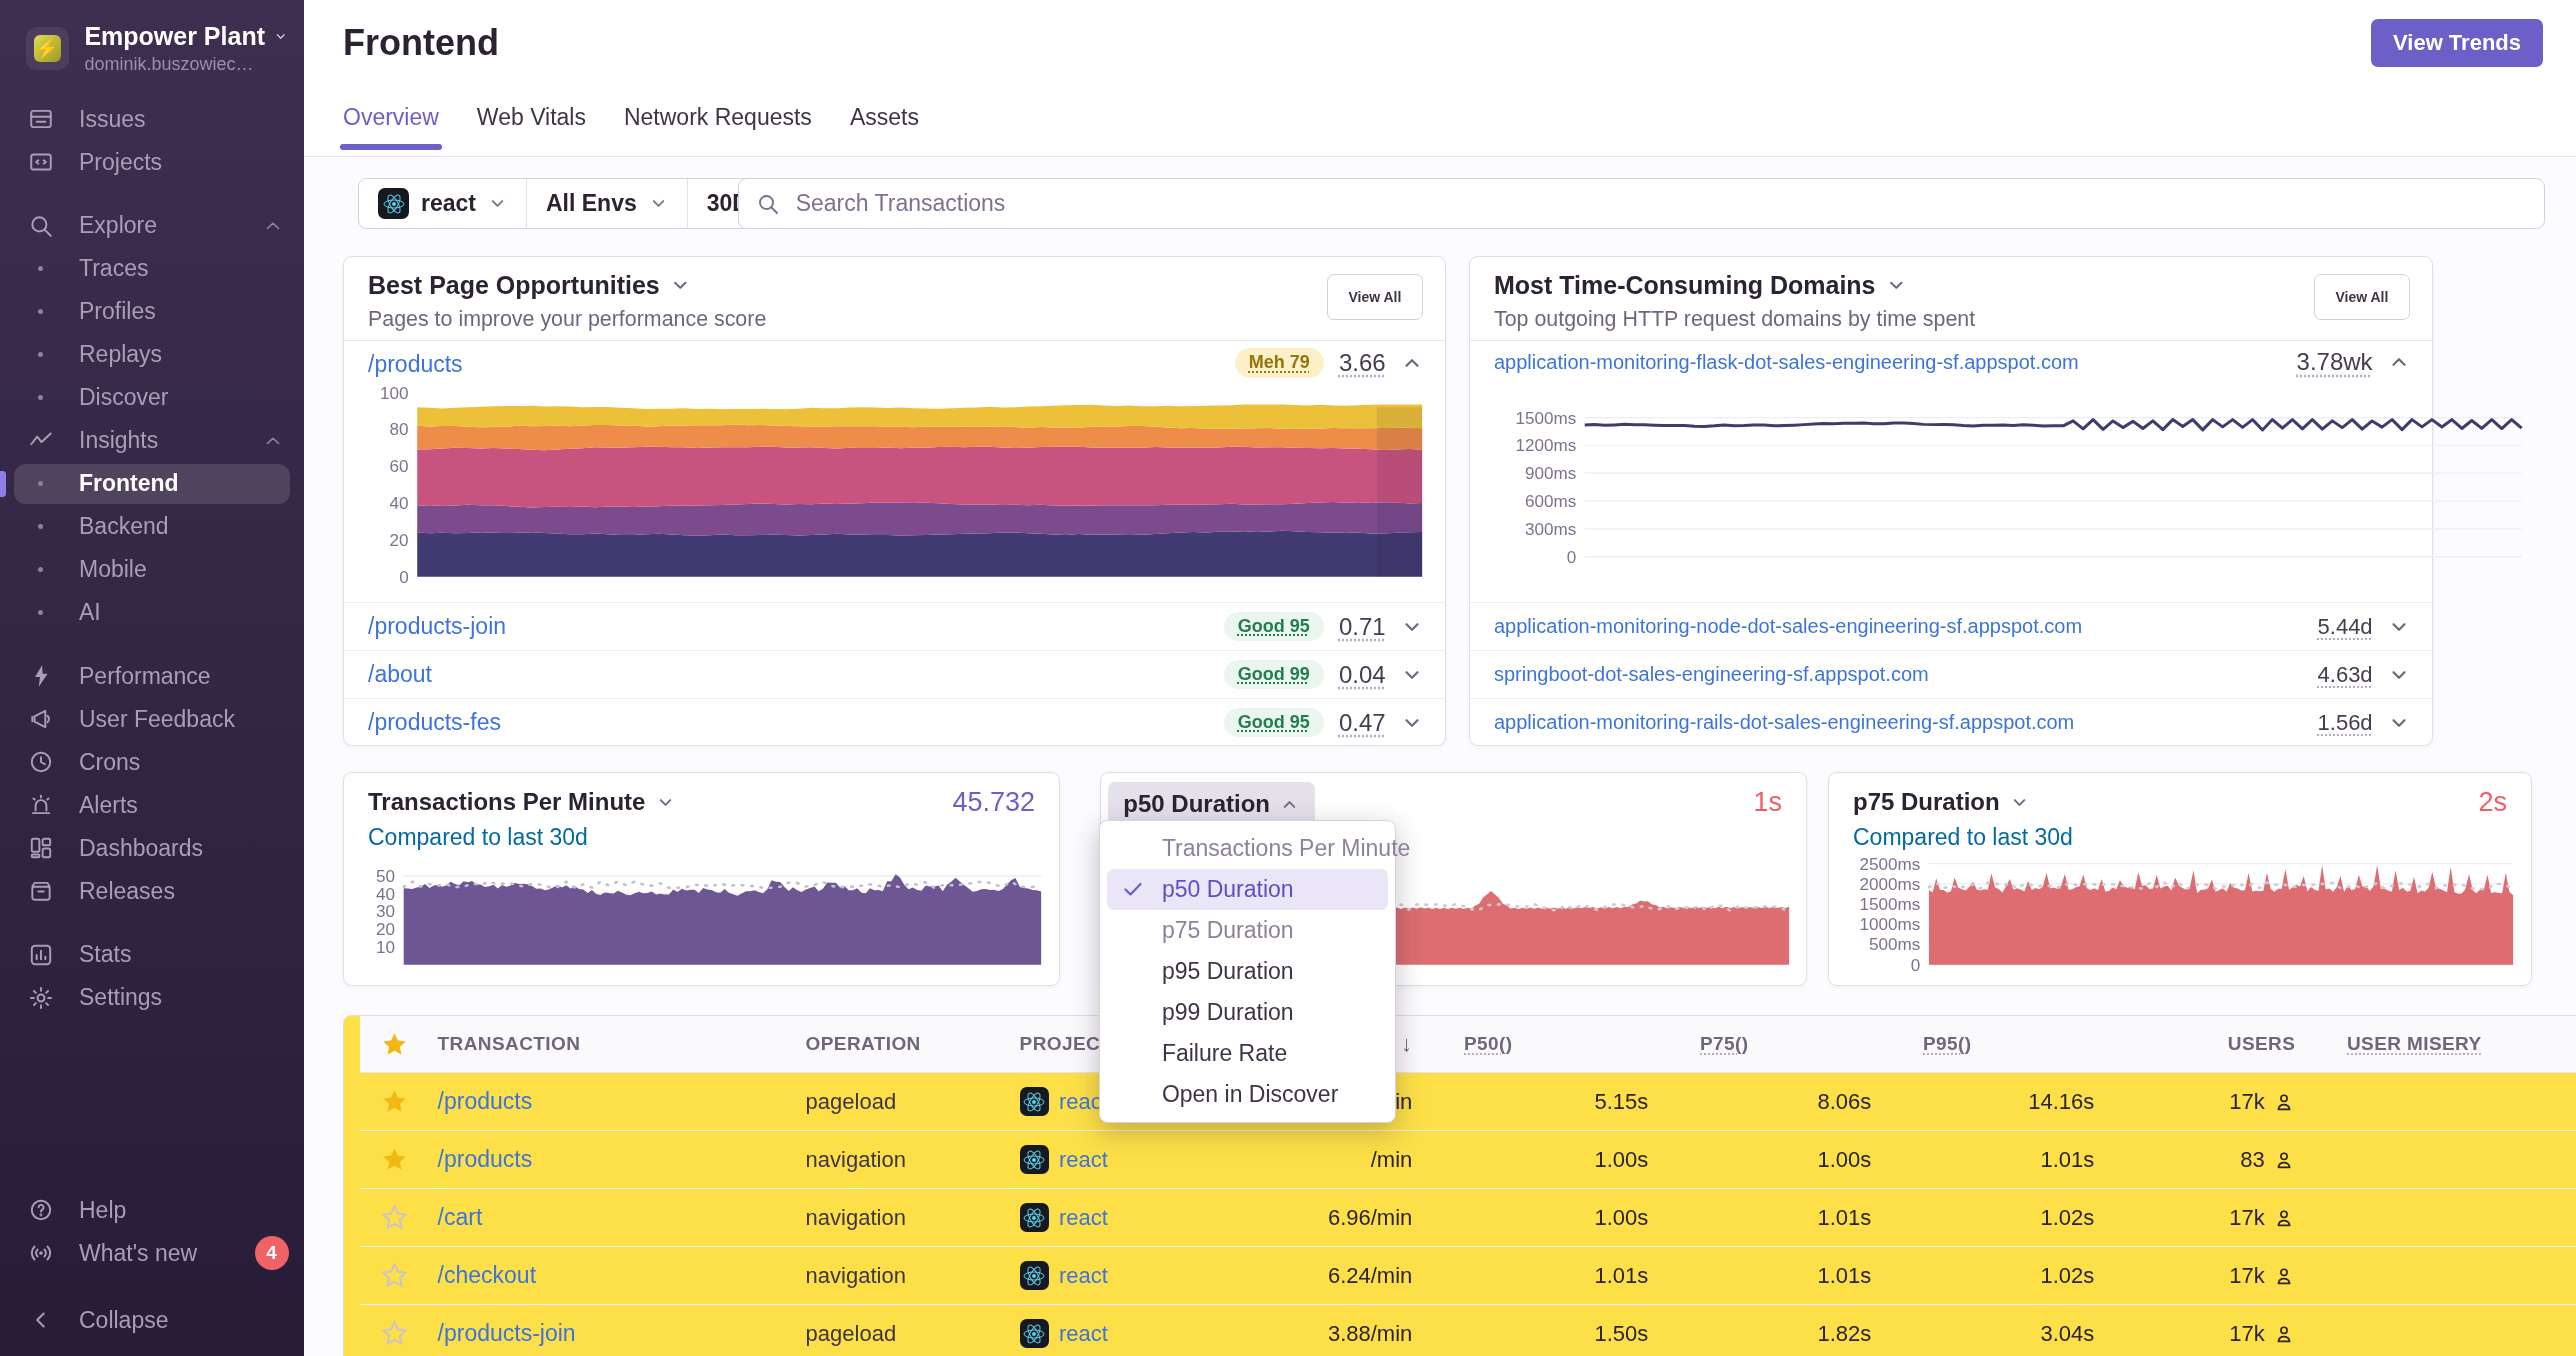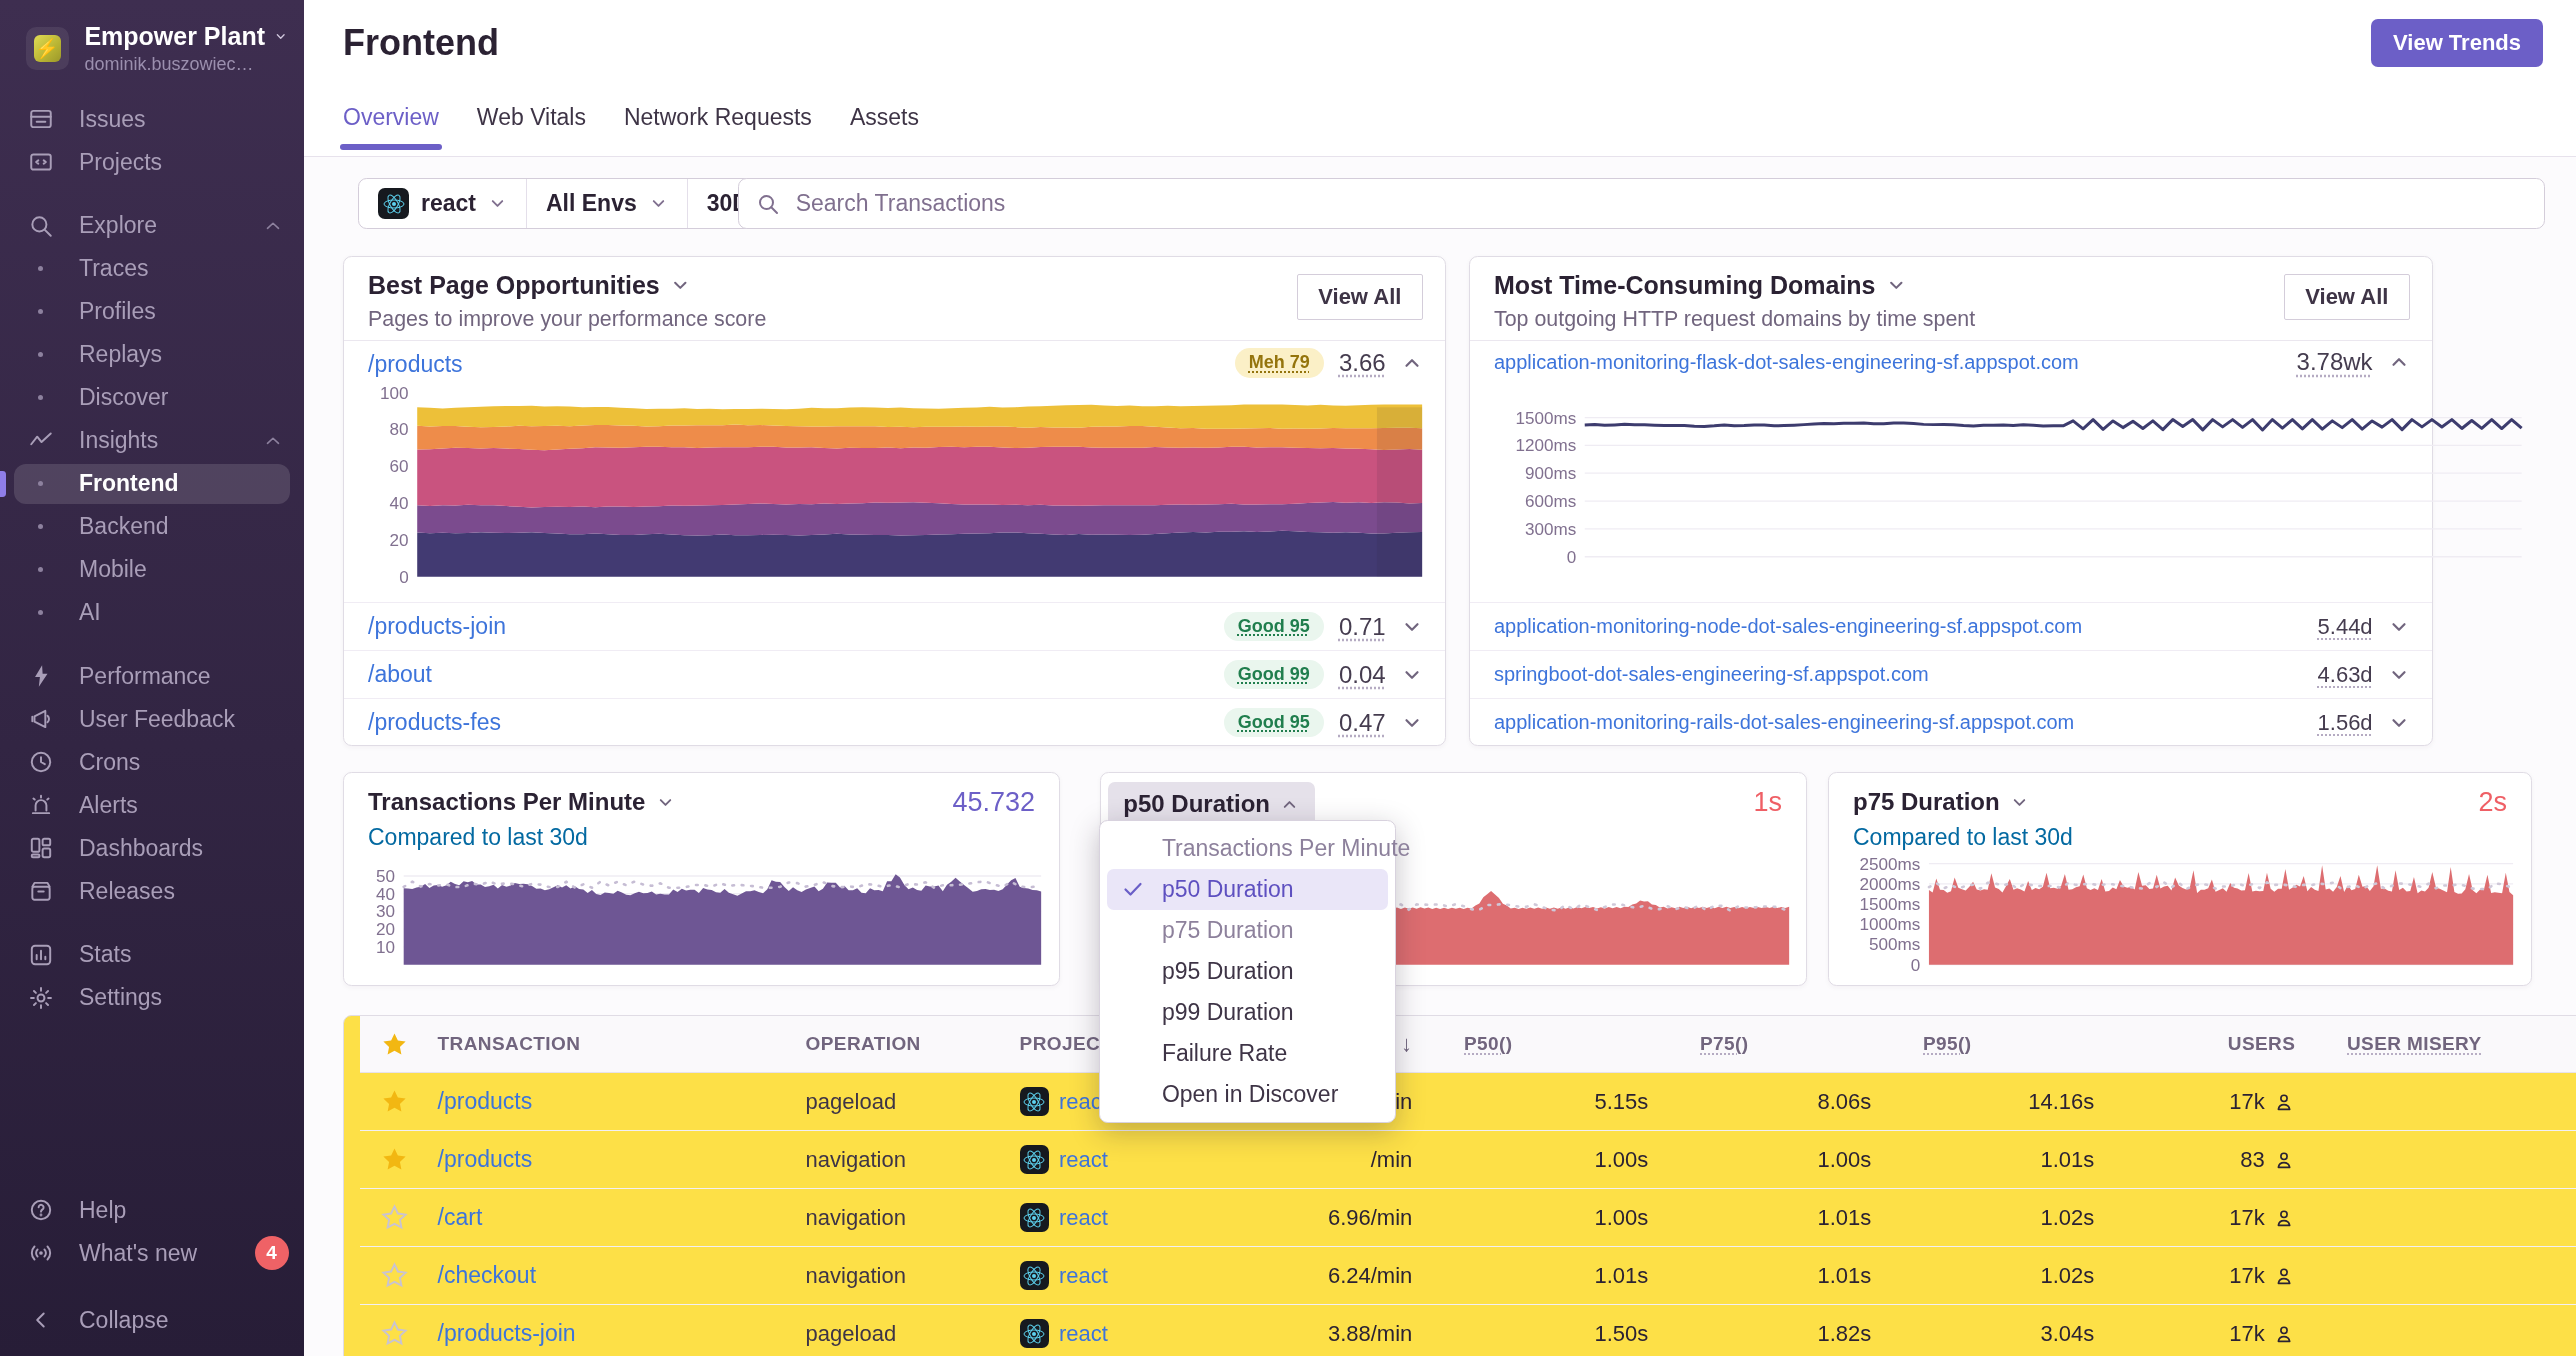--- a/index.html
+++ b/index.html
@@ -51,21 +51,21 @@
   .searchbox{position:absolute;left:434px;right:31px;top:178px;height:51px;background:#fff;border:1.7px solid #d4cdda;border-radius:8.6px;display:flex;align-items:center;padding:0 17px;gap:13.7px;}
   .searchbox svg{width:24px;height:24px;color:#80708f;flex:0 0 auto;}
   .searchbox input{border:none;outline:none;flex:1;font-size:23px;font-family:inherit;color:#2b2233;background:transparent;}
   .searchbox input::placeholder{color:#80708f;}
 
   
   .panel{position:absolute;background:#fff;border:1.7px solid #e0dce5;border-radius:8.6px;box-shadow:0 1.7px 5.1px rgba(43,34,51,.04);}
   .panel-head{position:absolute;left:0;right:0;top:0;height:84px;border-bottom:1.7px solid #ebe7ef;padding:13.7px 24px;}
   .panel-title{display:flex;align-items:center;gap:10.3px;font-size:25px;font-weight:bold;color:#2b2233;}
   .panel-sub{margin-top:6.9px;font-size:21.4px;color:#71657e;}
-  .btn-secondary{position:absolute;right:22px;top:17px;height:46px;background:#fff;border:1.7px solid #d4cdda;border-radius:2px;font-size:22px;font-weight:bold;color:#3e3446;padding:0 20.6px;font-family:inherit;cursor:pointer;}
+  .btn-secondary{position:absolute;right:22px;top:17px;height:46px;background:#fff;border:1.7px solid #d4cdda;border-radius:7px;font-size:14px;font-weight:bold;color:#3e3446;padding:0 20.6px;font-family:inherit;cursor:pointer;}
   .plink{color:#3d74db;font-size:23px;cursor:pointer;text-decoration:none;white-space:nowrap;}
   .exp-row-label{position:absolute;left:24px;top:94px;}
   .exp-row-right{position:absolute;right:22px;top:91px;display:flex;align-items:center;gap:15.4px;}
   .metric-num{font-size:24px;color:#453c4f;text-decoration:underline dotted #b5abc2;text-underline-offset:5.1px;}
   .score-badge{border-radius:856px;padding:4.3px 13.7px;font-size:18px;font-weight:bold;text-decoration:underline dotted;text-underline-offset:3.4px;}
   .score-badge.meh{background:#fbf0c7;color:#94740c;}
   .score-badge.good{background:#eaf6ee;color:#207e4d;}
   .caret{display:inline-flex;color:#71657e;}
   .prow{position:absolute;left:0;right:0;height:48px;border-top:1.7px solid #f0ecf4;display:flex;align-items:center;padding:0 22px 0 24px;}
   .prow .rright{margin-left:auto;display:flex;align-items:center;gap:15.4px;}

